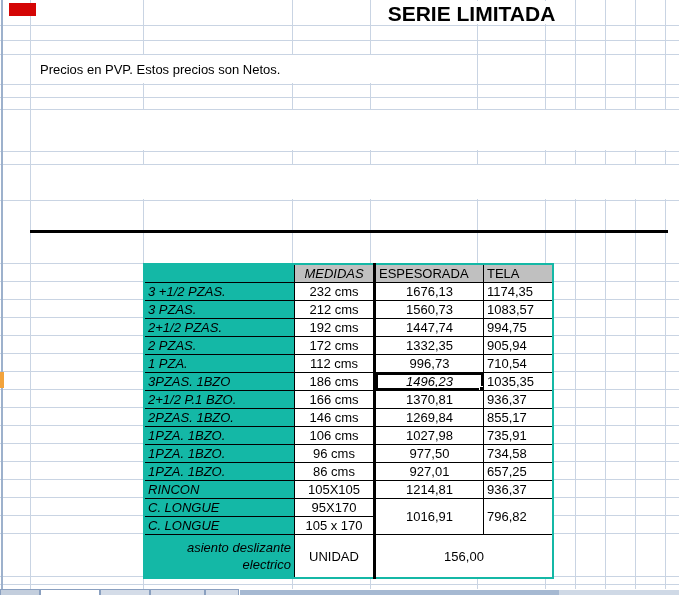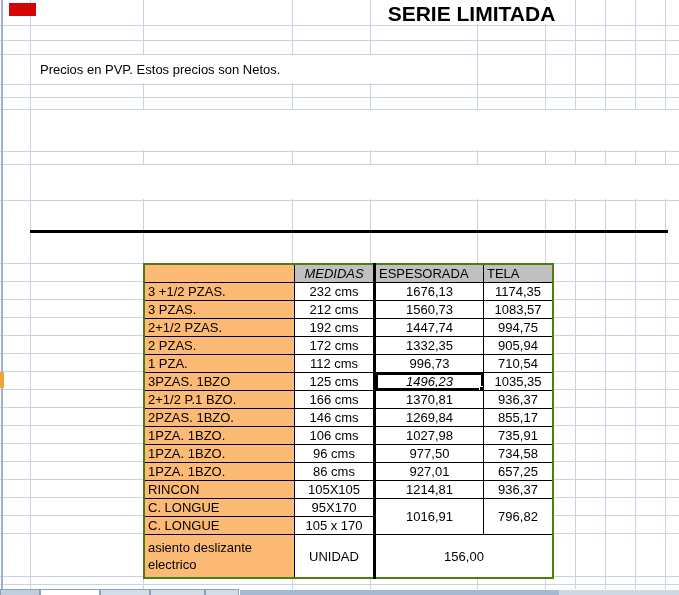--- a/index.html
+++ b/index.html
@@ -19,29 +19,29 @@
   #orange-marker{position:absolute;left:0;top:372px;width:4px;height:16px;background:#f2a33c;z-index:2;}
 
   .celltext{position:absolute;color:#000;font-size:13px;white-space:nowrap;z-index:2;}
   #page-title{left:370px;top:2px;width:203px;text-align:center;font-weight:bold;font-size:21px;white-space:nowrap;letter-spacing:0;}
   #piel-block{position:absolute;left:32px;top:111px;width:636px;z-index:2;font-size:13.5px;line-height:19px;color:#000;}
   #piel-line1{text-align:justify;text-align-last:justify;}
 
   
   #price-table{position:absolute;left:143px;top:263px;z-index:3;border-collapse:collapse;table-layout:fixed;font-size:13px;background:#fff;}
   #price-table td,#price-table th{border:1px solid #000;padding:0 3px;height:17px;line-height:16px;font-weight:normal;color:#000;overflow:hidden;}
-  #price-table{border:2px solid #4d7c0f;}
-  #price-table .c-lab{width:143px;text-align:left;background:#fdba74;}
+  #price-table{border:2px solid #14b8a6;}
+  #price-table .c-lab{width:143px;text-align:left;background:#14b8a6;font-style:italic;}
   #price-table .c-med{width:72px;text-align:center;}
   #price-table .c-esp{width:101px;text-align:center;border-left:3px solid #000;}
-  #price-table .c-tel{width:62px;text-align:center;}
+  #price-table .c-tel{width:62px;text-align:left;}
   #price-table th.c-med{background:#c0c0c0;font-style:italic;text-align:center;}
   #price-table th.c-esp,#price-table th.c-tel{background:#c0c0c0;text-align:left;}
   #price-table tr.tall td{height:42px;line-height:17px;}
-  #price-table td.wrap{white-space:normal;line-height:17px;}
+  #price-table td.wrap{white-space:normal;line-height:17px;text-align:right;}
   #sel-cell{position:relative;font-style:italic;}
   #sel-box{position:absolute;left:0px;top:0px;right:0px;bottom:0px;border:2px solid #000;box-shadow:inset 0 0 0 1px #fff;z-index:4;}
   #fill-handle{position:absolute;right:-3px;bottom:-3px;width:5px;height:5px;background:#000;border:1px solid #fff;z-index:5;}
 
   
   .tab{position:absolute;top:589px;height:6px;background:#d4dce8;border:1px solid #8aa0c0;z-index:4;}
   #tab-1{left:0px;width:38px;background:#c3cedd;}
   #tab-2{left:40px;width:58px;background:#ffffff;}
   #tab-3{left:100px;width:48px;}
   #tab-4{left:150px;width:53px;}
@@ -143,21 +143,21 @@
       <td class="c-tel">905,94</td>
     </tr>
     <tr>
       <td class="c-lab">1 PZA.</td>
       <td class="c-med">112 cms</td>
       <td class="c-esp">996,73</td>
       <td class="c-tel">710,54</td>
     </tr>
     <tr>
       <td class="c-lab">3PZAS. 1BZO</td>
-      <td class="c-med">125 cms</td>
+      <td class="c-med">186 cms</td>
       <td class="c-esp" id="sel-cell">
         <span>1496,23</span>
         <div id="sel-box"></div>
         <div id="fill-handle"></div>
       </td>
       <td class="c-tel">1035,35</td>
     </tr>
     <tr>
       <td class="c-lab">2+1/2 P.1 BZO.</td>
       <td class="c-med">166 cms</td>

